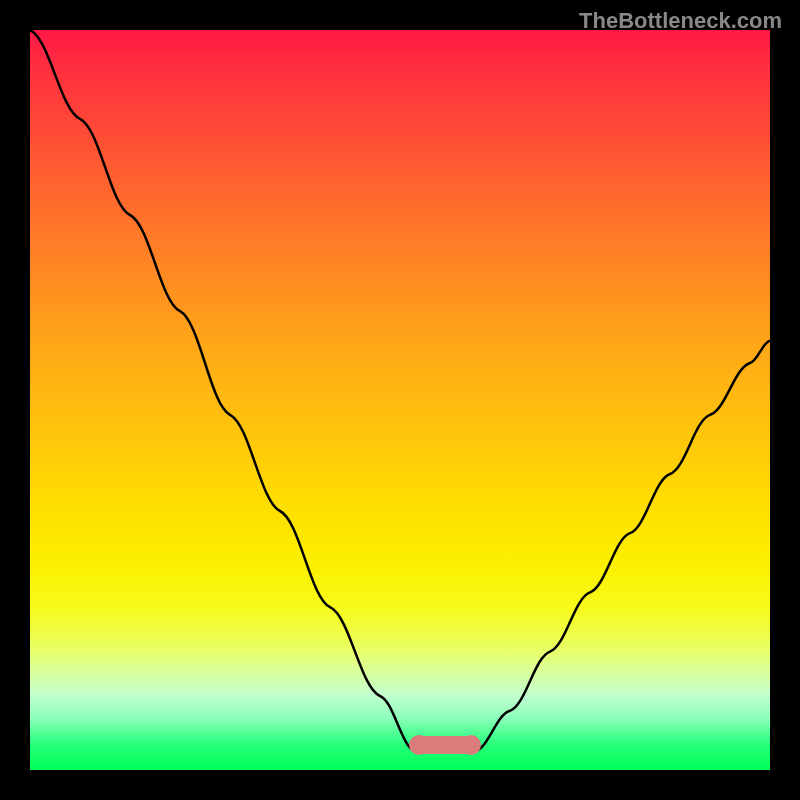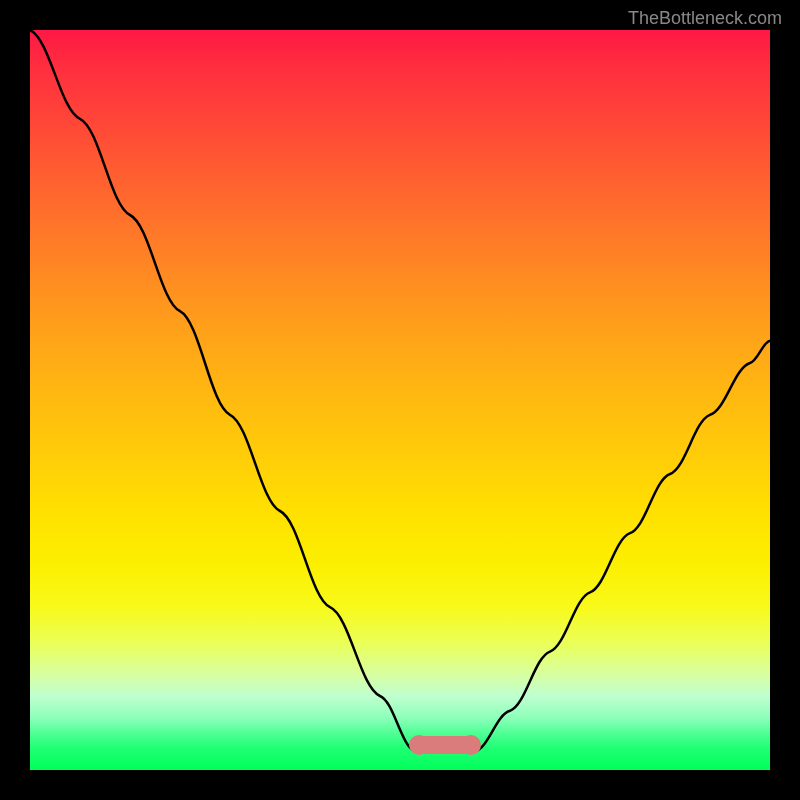--- a/index.html
+++ b/index.html
@@ -42,22 +42,22 @@
         #50ff95 95%,
         #20ff75 97%,
         #00ff5a 100%);
     }
     
     .watermark {
       position: absolute;
       top: 8px;
       right: 18px;
       font-family: Arial, Helvetica, sans-serif;
-      font-size: 18px;
-      font-weight: 400;
+      font-size: 22px;
+      font-weight: 700;
       color: #888;
       z-index: 10;
     }
     
     .curve-svg {
       position: absolute;
       top: 0;
       left: 0;
       width: 740px;
       height: 740px;

